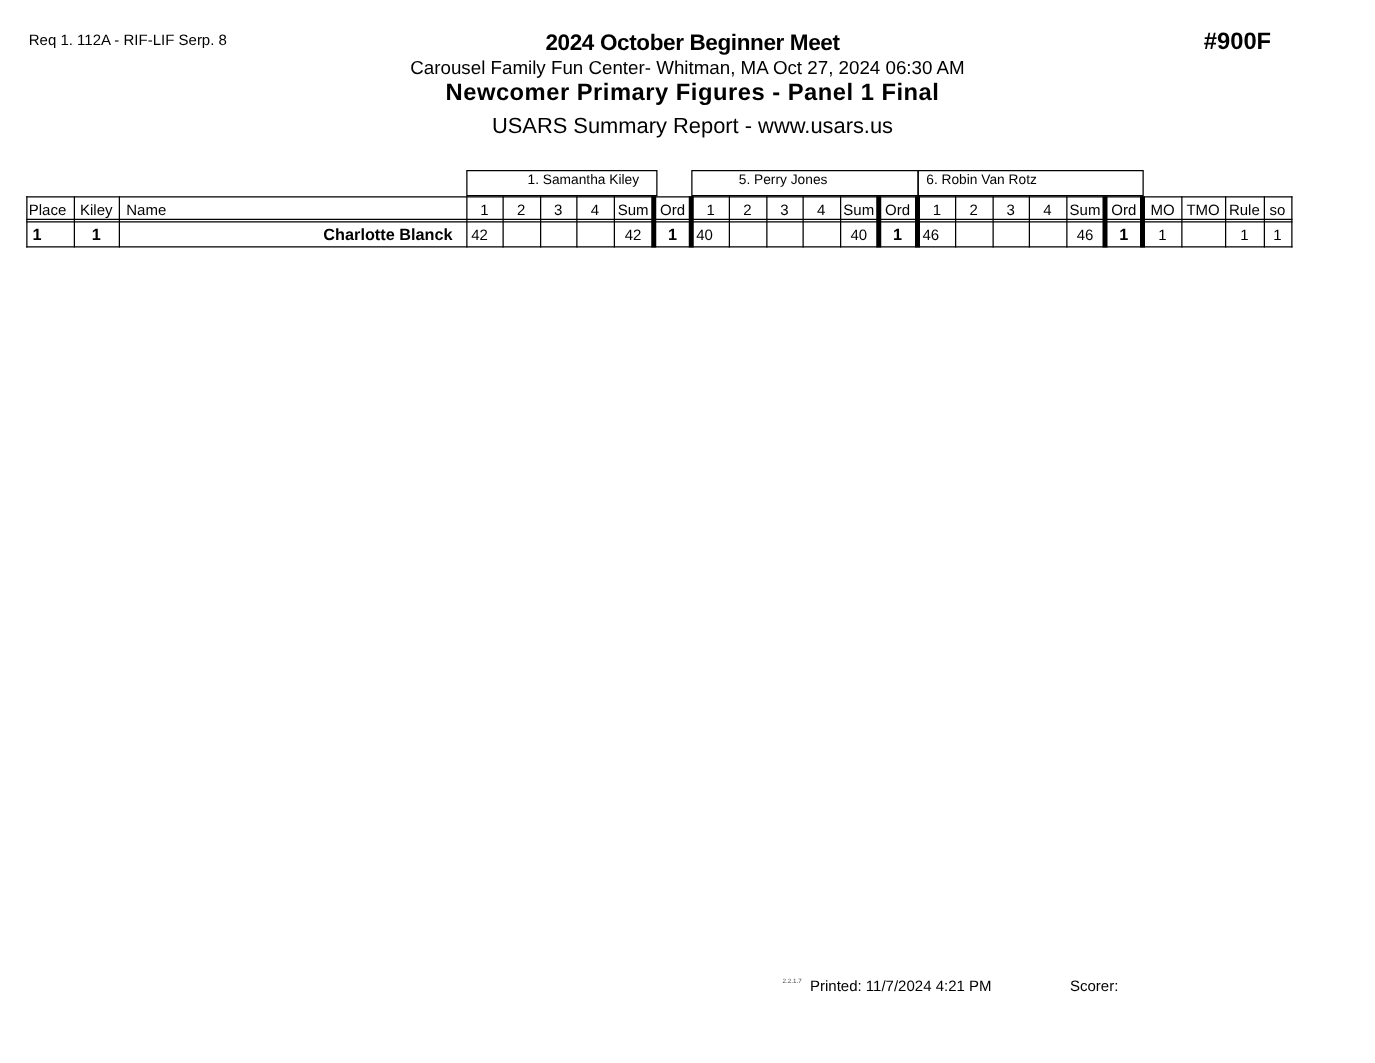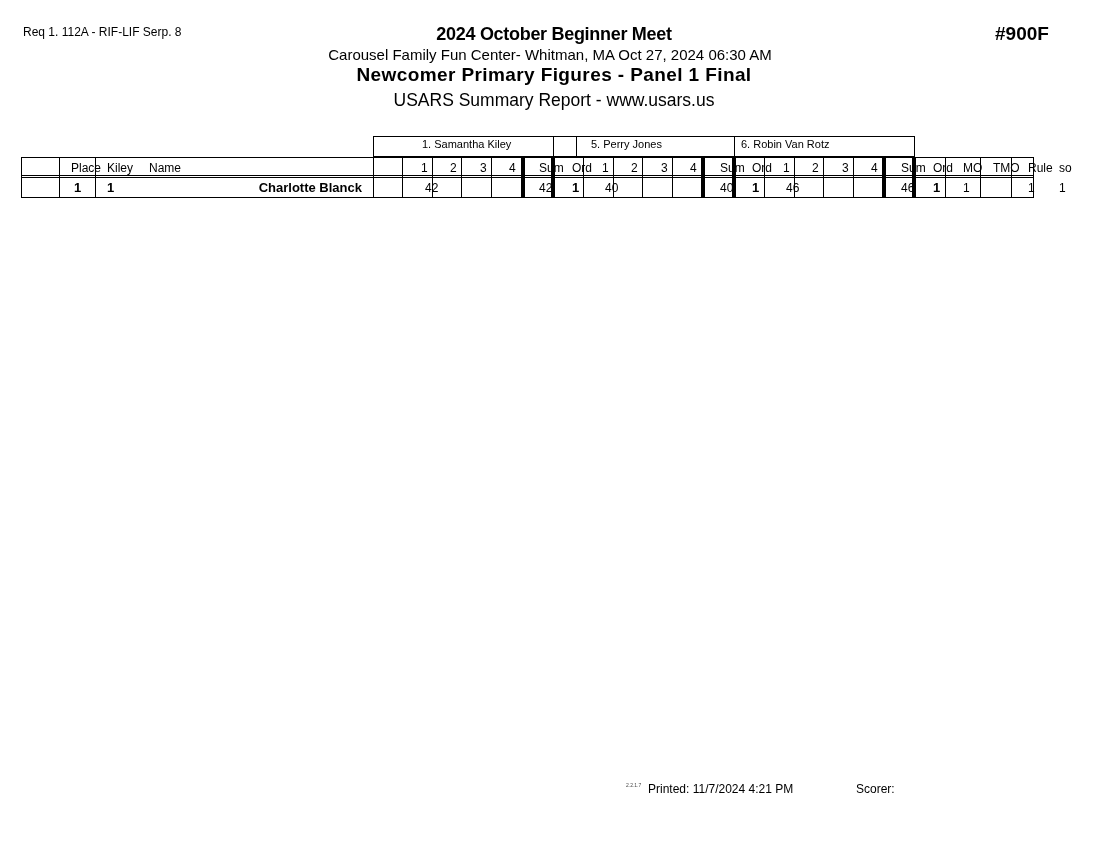--- a/index.html
+++ b/index.html
@@ -4,23 +4,23 @@
 <style>
   html, body { margin:0; padding:0; background:#ffffff; }
   body { width:1100px; height:850px; position:relative; overflow:hidden;
          font-family:"Liberation Sans", sans-serif; color:#000; }
   .abs { position:absolute; white-space:nowrap; }
   #req { left:23px; top:25px; font-size:12px; }
   #title { left:0; width:1100px; top:24px; text-align:center; font-size:18px; font-weight:bold; letter-spacing:-0.3px; padding-left:4px;}
   #venue { left:0; width:1100px; top:46px; text-align:center; font-size:15px; padding-left:-4px;}
   #event { left:0; width:1100px; top:64px; text-align:center; font-size:19px; font-weight:bold; letter-spacing:0.4px; padding-left:4px;}
   #report { left:0; width:1100px; top:90px; text-align:center; font-size:17.5px; padding-left:4px;}
-  #code { left:963px; top:23px; font-size:19px; font-weight:bold;margin-left:32px; }
+  #code { left:963px; top:23px; font-size:19px; font-weight:bold; }
 
-  .cell { position:absolute; box-sizing:border-box; font-size:12px; line-height:18px;padding-left:48px; }
+  .cell { position:absolute; box-sizing:border-box; font-size:12px; line-height:18px; }
   .judge-hdr { border:1px solid #000; height:21px; top:136px; font-size:11px; padding-left:6px; line-height:14px; }
   .hrow { top:157px; height:21px; border-top:1px solid #000; border-bottom:3px double #000; text-align:center; line-height:21px; }
   .drow { top:178px; height:20px; border-bottom:1px solid #000; line-height:19px; }
   .vl { position:absolute; top:157px; height:41px; width:1px; background:#000; }
   .vthick { position:absolute; top:157px; height:41px; width:4px; background:#000; }
   .bold { font-weight:bold; font-size:13px; }
 
   #footer-ver { left:626px; top:782px; font-size:5px; color:#444; }
   #footer-printed { left:648px; top:782px; font-size:12px; }
   #footer-scorer { left:856px; top:782px; font-size:12px; }
@@ -30,21 +30,21 @@
 
 <div class="abs" id="req">Req  1.  112A - RIF-LIF Serp. 8</div>
 <div class="abs" id="title">2024 October Beginner Meet</div>
 <div class="abs" id="venue">Carousel Family Fun Center- Whitman, MA  Oct 27, 2024  06:30 AM</div>
 <div class="abs" id="event">Newcomer Primary Figures - Panel 1 Final</div>
 <div class="abs" id="report">USARS Summary Report - www.usars.us</div>
 <div class="abs" id="code">#900F</div>
 
 <div>
 
-  <div class="cell judge-hdr" style="left:373px;width:204px;padding-left:48px;">1.  Samantha Kiley</div>
+  <div class="cell judge-hdr" style="left:373px;width:153px;padding-left:48px;">1.  Samantha Kiley</div>
   <div class="cell judge-hdr" style="left:553px;width:182px;padding-left:37px;">5.  Perry Jones</div>
   <div class="cell judge-hdr" style="left:734px;width:181px;">6.  Robin Van Rotz</div>
 
   <div class="cell hrow" style="left:21px;width:1013px;"></div>
   <div class="cell drow" style="left:21px;width:1013px;"></div>
 
   <div class="vl" style="left:21px;"></div>
   <div class="vl" style="left:59px;"></div>
   <div class="vl" style="left:95px;"></div>
   <div class="vl" style="left:373px;"></div>

